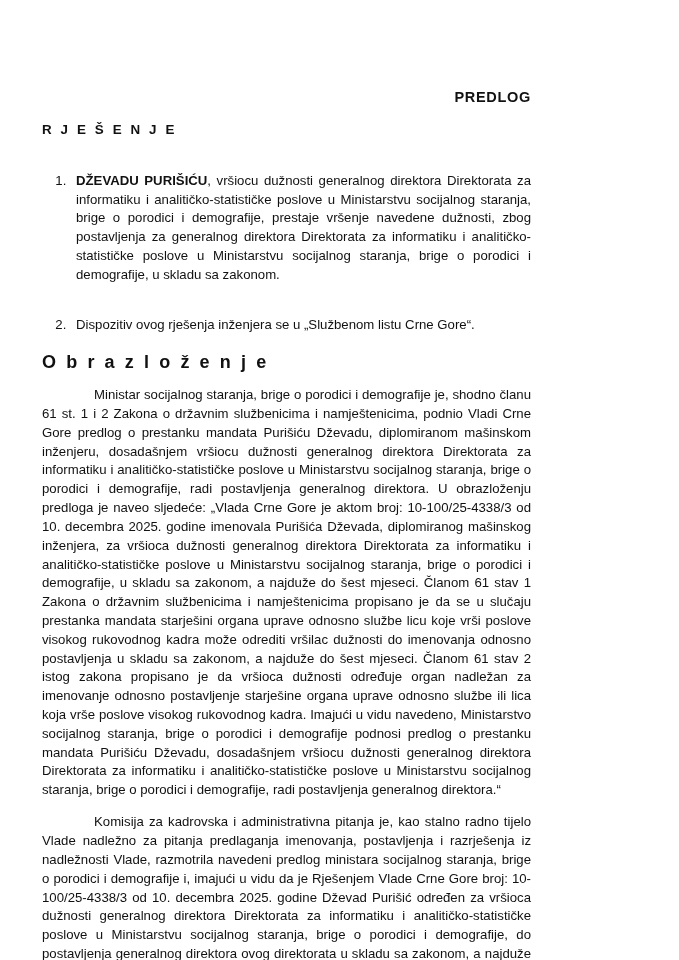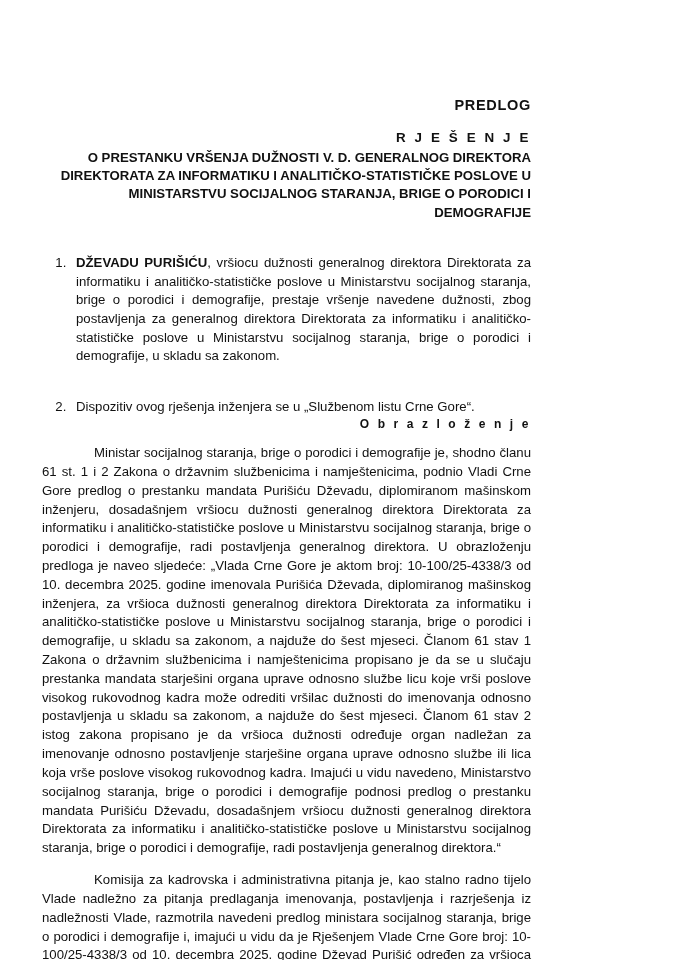--- a/index.html
+++ b/index.html
@@ -15,21 +15,21 @@
     font-family: "Liberation Sans", sans-serif;
     color: #111111;
     -webkit-font-smoothing: antialiased;
   }
 
   .page {
     position: relative;
     width: 573px;
     height: 960px;
     box-sizing: border-box;
-    padding: 11px 42px;
+    padding: 3px 42px;
     background: #ffffff;
   }
 
   
   .doc-label {
     text-align: right;
     font-size: 14.5px;
     font-weight: bold;
     letter-spacing: 0.7px;
     padding-top: 86px;
@@ -49,21 +49,21 @@
     display: inline-block;
     width: 52px;
     border-bottom: 1px solid #111;
     vertical-align: -2px;
     margin: 0 1px;
   }
 
   
   .title-block {
     margin-top: 15px;
-    text-align: right;
+    text-align: left;
     font-weight: bold;
     font-size: 13.2px;
     line-height: 1.38;
   }
   .title-main {
     letter-spacing: 2.6px;
     font-size: 13.4px;
     margin-bottom: 1px;
   }
   .title-sub {
@@ -84,23 +84,24 @@
     margin-bottom: 0px;
     margin-top: 32px;
   }
   ol.items > li::marker {
     font-weight: normal;
   }
   .nm { font-weight: bold; }
 
   
   .reason-heading {
-    text-align: right;
+    margin-top: 17px;
+    text-align: left;
     font-weight: bold;
-    font-size: 12px;
+    font-size: 18px;
     letter-spacing: 2.6px;
   }
 
   
   .body-par {
     font-size: 13.2px;
     line-height: 1.425;
     text-align: justify;
     text-justify: inter-word;
     text-indent: 52px;
@@ -110,21 +111,20 @@
 </head>
 <body>
 
 <div class="page">
 
   <div class="doc-label">PREDLOG</div>
 
 
   <div class="title-block">
     <div class="title-main">R J E Š E N J E</div>
-    <div class="title-sub">O PRESTANKU VRŠENJA DUŽNOSTI V. D. GENERALNOG DIREKTORA DIREKTORATA ZA INFORMATIKU I ANALITIČKO-STATISTIČKE POSLOVE U MINISTARSTVU SOCIJALNOG STARANJA, BRIGE O PORODICI I DEMOGRAFIJE</div>
   </div>
 
   <ol class="items">
     <li><span class="nm">DŽEVADU PURIŠIĆU</span><span>, vršiocu dužnosti generalnog direktora Direktorata za informatiku i analitičko-statističke poslove u Ministarstvu socijalnog staranja, brige o porodici i demografije, prestaje vršenje navedene dužnosti, zbog postavljenja za generalnog direktora Direktorata za informatiku i analitičko-statističke poslove u Ministarstvu socijalnog staranja, brige o porodici i demografije, u skladu sa zakonom.</span></li>
     <li><span>Dispozitiv ovog rješenja inženjera se u „Službenom listu Crne Gore“.</span></li>
   </ol>
 
   <div class="reason-heading">O b r a z l o ž e n j e</div>
 
   <p class="body-par">Ministar socijalnog staranja, brige o porodici i demografije je, shodno članu 61 st. 1 i 2 Zakona o državnim službenicima i namještenicima, podnio Vladi Crne Gore predlog o prestanku mandata Purišiću Dževadu, diplomiranom mašinskom inženjeru, dosadašnjem vršiocu dužnosti generalnog direktora Direktorata za informatiku i analitičko-statističke poslove u Ministarstvu socijalnog staranja, brige o porodici i demografije, radi postavljenja generalnog direktora. U obrazloženju predloga je naveo sljedeće: „Vlada Crne Gore je aktom broj: 10-100/25-4338/3 od 10. decembra 2025. godine imenovala Purišića Dževada, diplomiranog mašinskog inženjera, za vršioca dužnosti generalnog direktora Direktorata za informatiku i analitičko-statističke poslove u Ministarstvu socijalnog staranja, brige o porodici i demografije, u skladu sa zakonom, a najduže do šest mjeseci. Članom 61 stav 1 Zakona o državnim službenicima i namještenicima propisano je da se u slučaju prestanka mandata starješini organa uprave odnosno službe licu koje vrši poslove visokog rukovodnog kadra može odrediti vršilac dužnosti do imenovanja odnosno postavljenja u skladu sa zakonom, a najduže do šest mjeseci. Članom 61 stav 2 istog zakona propisano je da vršioca dužnosti određuje organ nadležan za imenovanje odnosno postavljenje starješine organa uprave odnosno službe ili lica koja vrše poslove visokog rukovodnog kadra. Imajući u vidu navedeno, Ministarstvo socijalnog staranja, brige o porodici i demografije podnosi predlog o prestanku mandata Purišiću Dževadu, dosadašnjem vršiocu dužnosti generalnog direktora Direktorata za informatiku i analitičko-statističke poslove u Ministarstvu socijalnog staranja, brige o porodici i demografije, radi postavljenja generalnog direktora.“</p>

